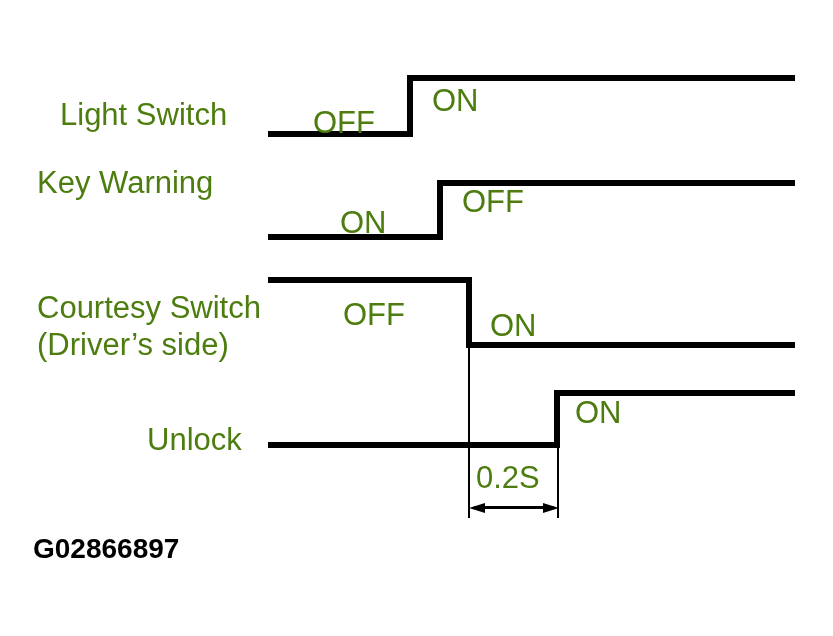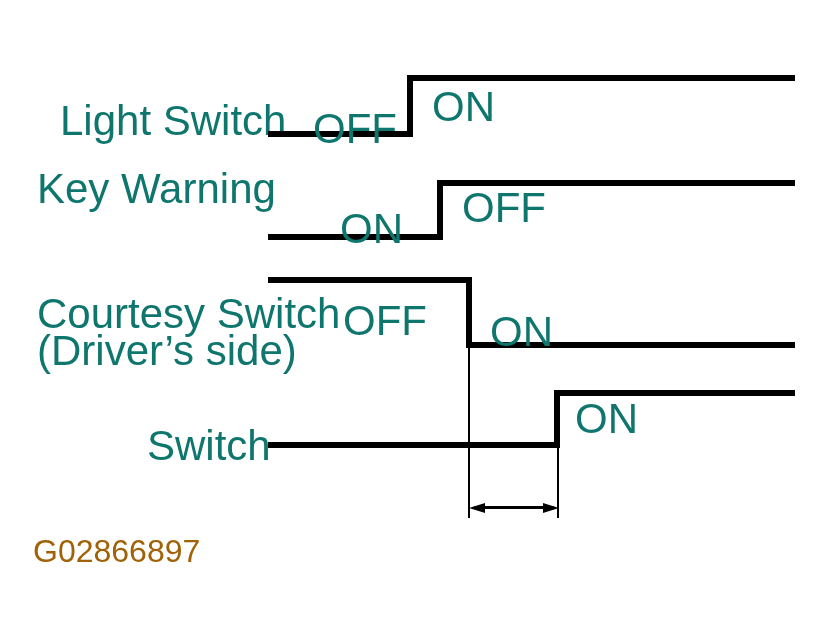--- a/index.html
+++ b/index.html
@@ -11,24 +11,24 @@
     position: relative;
     width: 833px;
     height: 636px;
     background: #ffffff;
     font-family: "Liberation Sans", sans-serif;
     color: #000000;
     overflow: hidden;
   }
   .sig-label, .state-label {
     position: absolute;
-    font-size: 42px;
+    font-size: 31px;
     line-height: 1.15;
     white-space: nowrap;
-    color: #0f766e;
+    color: #4d7c0f;
   }
   .hline {
     position: absolute;
     height: 6px;
     background: #000000;
   }
   .vline {
     position: absolute;
     width: 6px;
     background: #000000;
@@ -47,25 +47,25 @@
     position: absolute;
     width: 0;
     height: 0;
     border-top: 5px solid transparent;
     border-bottom: 5px solid transparent;
   }
   .arrowhead.left  { border-right: 16px solid #000000; }
   .arrowhead.right { border-left: 16px solid #000000; }
   .figure-id {
     position: absolute;
-    font-size: 32px;
-    font-weight: normal;
+    font-size: 28px;
+    font-weight: bold;
     line-height: 1.15;
     white-space: nowrap;
-    color: #a16207;
+    color: #000000;
   }
 </style>
 </head>
 <body>
 
 <div class="canvas">
 
   <div class="sig-label" style="left:60px; top:97px">Light Switch</div>
   <div class="hline" style="left:268px; top:131px; width:145px"></div>
   <div class="vline" style="left:407px; top:75px; height:62px"></div>
@@ -82,26 +82,27 @@
 
   <div class="sig-label" style="left:37px; top:290px">Courtesy Switch</div>
   <div class="sig-label" style="left:37px; top:327px">(Driver’s side)</div>
   <div class="hline" style="left:268px; top:277px; width:204px"></div>
   <div class="vline" style="left:466px; top:277px; height:71px"></div>
   <div class="hline" style="left:466px; top:342px; width:329px"></div>
   <div class="state-label" style="left:343px; top:297px">OFF</div>
   <div class="state-label" style="left:490px; top:308px">ON</div>
   <div class="tline" style="left:468px; top:348px; height:170px"></div>
 
-  <div class="sig-label" style="left:147px; top:422px">Switch</div>
+  <div class="sig-label" style="left:147px; top:422px">Unlock</div>
   <div class="hline" style="left:268px; top:442px; width:292px"></div>
   <div class="vline" style="left:554px; top:390px; height:58px"></div>
   <div class="hline" style="left:554px; top:390px; width:241px"></div>
   <div class="state-label" style="left:575px; top:395px">ON</div>
   <div class="tline" style="left:557px; top:448px; height:70px"></div>
 
+  <div class="state-label" style="left:476px; top:460px">0.2S</div>
   <div class="arrow-shaft" style="left:474px; top:506px; width:80px"></div>
   <div class="arrowhead left" style="left:469px; top:503px"></div>
   <div class="arrowhead right" style="left:543px; top:503px"></div>
 
   <div class="figure-id" style="left:33px; top:533px">G02866897</div>
 
 </div>
 
 </body></html>

